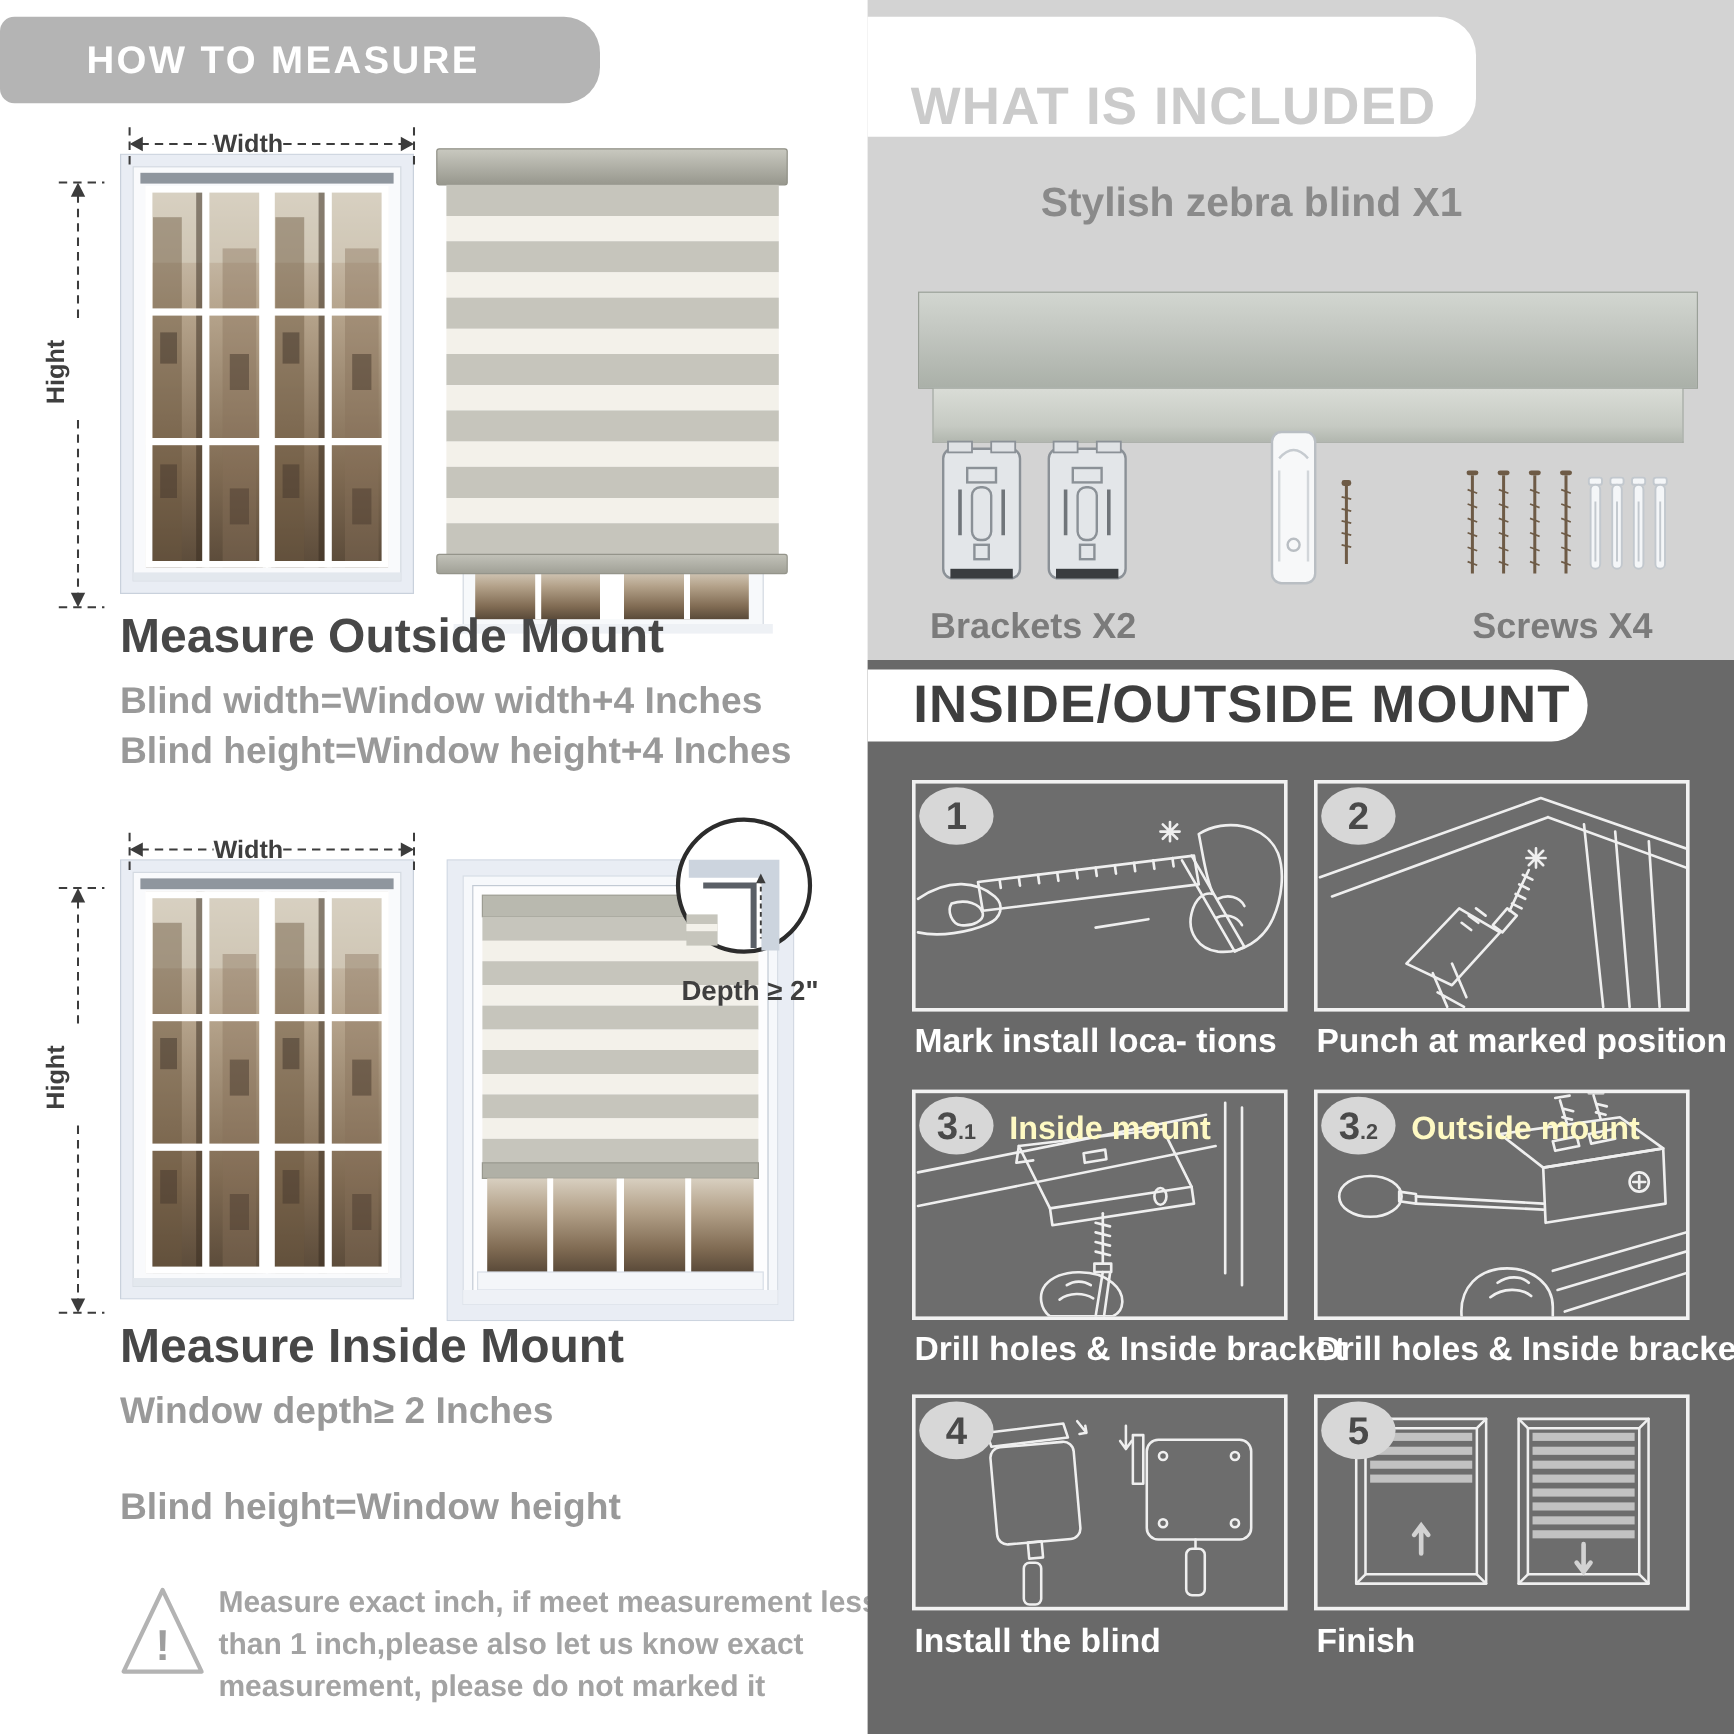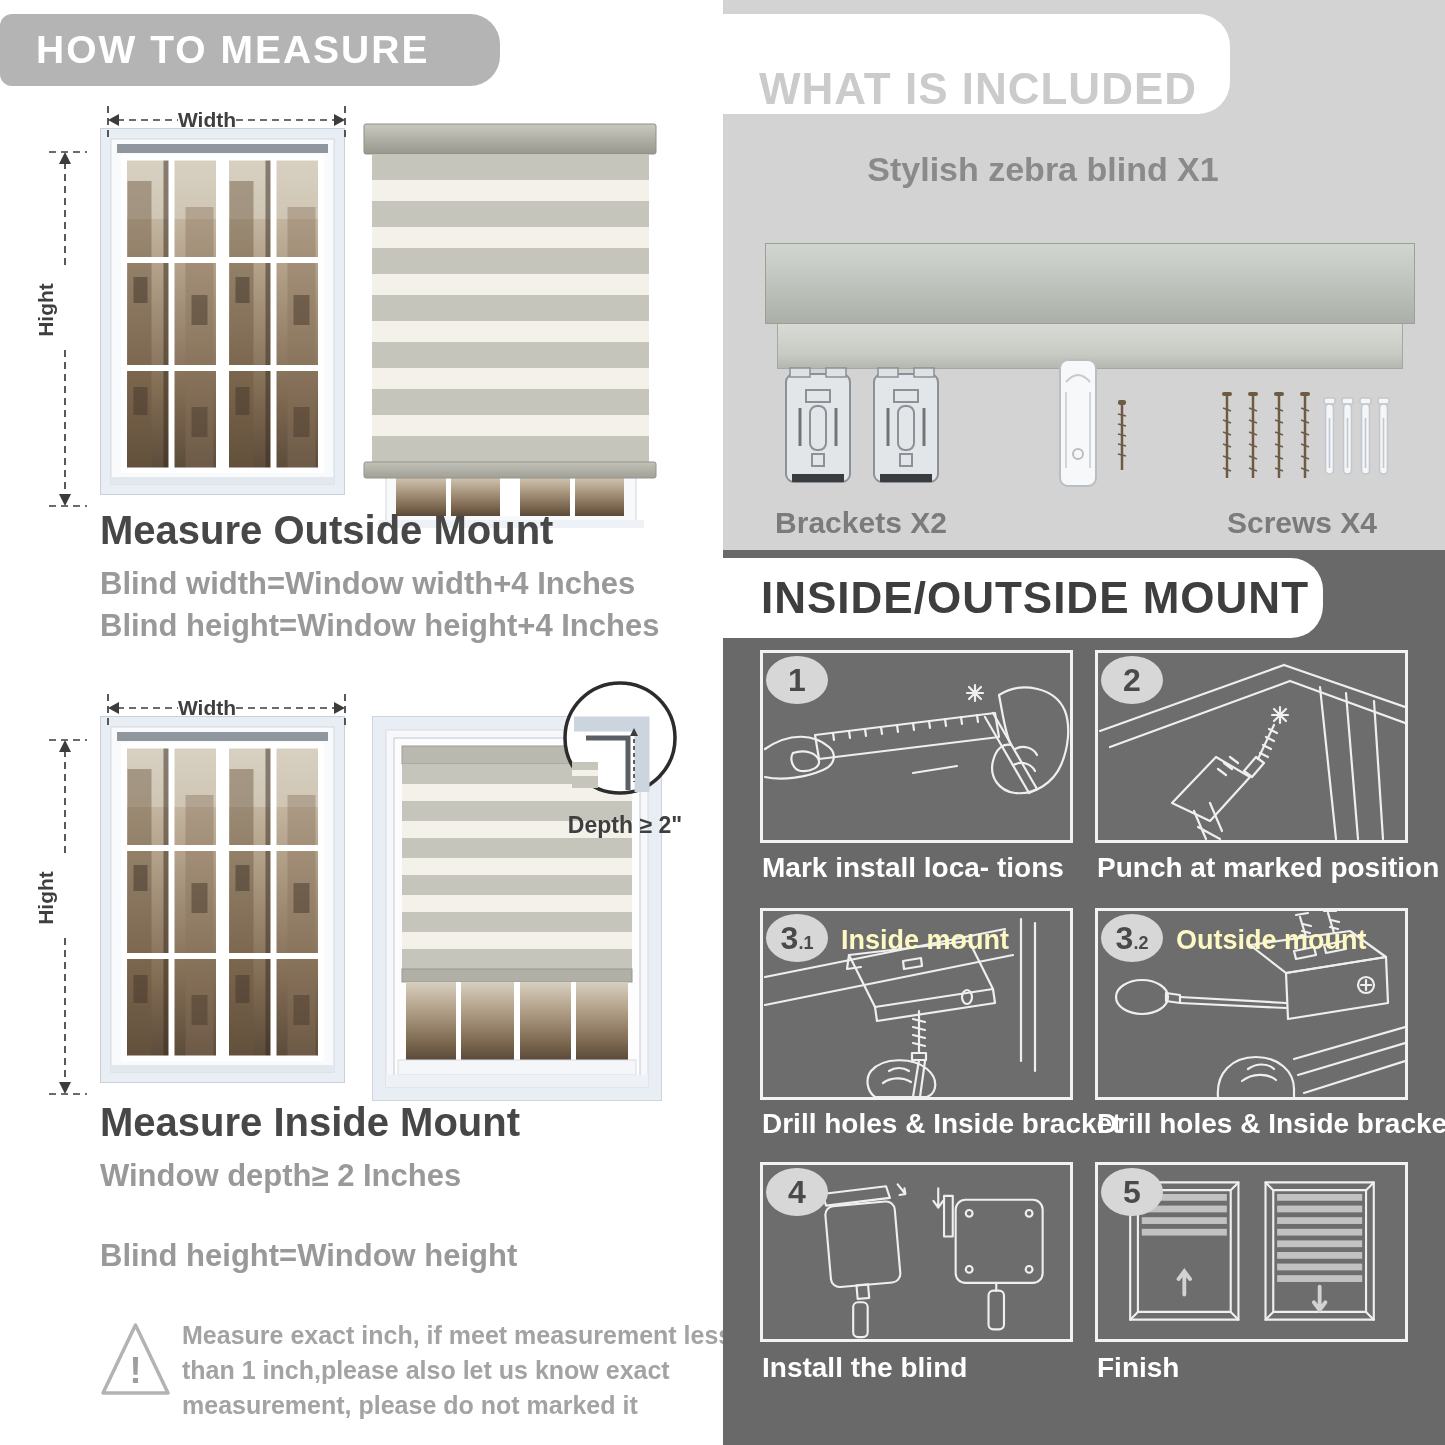--- a/index.html
+++ b/index.html
@@ -3,21 +3,21 @@
 <meta charset="utf-8">
 <style>
   html,body{margin:0;padding:0;background:#ffffff;}
   .canvas{position:relative;width:1445px;height:1445px;overflow:hidden;
           font-family:"Liberation Sans", sans-serif;background:#ffffff;}
   .abs{position:absolute;}
 
   
   .hdr-left{left:0;top:14px;width:500px;height:72px;background:#b4b4b4;
             border-radius:12px 30px 30px 12px;display:flex;align-items:center;}
-  .hdr-left span{color:#ffffff;font-weight:bold;font-size:39px;letter-spacing:2px;padding-left:36px;white-space:nowrap;}
+  .hdr-left span{color:#ffffff;font-weight:bold;font-size:32px;letter-spacing:2px;padding-left:36px;white-space:nowrap;margin-left:36px;}
 
   .sec-title{color:#474747;font-weight:bold;font-size:40px;white-space:nowrap;}
   .formula{color:#999999;font-weight:bold;font-size:31px;white-space:nowrap;}
 
   .dim-line{stroke:#3c3c3c;stroke-width:1.7;stroke-dasharray:7 5;fill:none;}
   .dim-arrow{fill:#3c3c3c;stroke:none;}
   .dimtxt{font-family:"Liberation Sans",sans-serif;font-weight:bold;font-size:21px;fill:#3f3f3f;}
 
   .warn-lines{color:#a3a3a3;font-weight:bold;font-size:25px;line-height:35px;white-space:nowrap;}
 
@@ -33,21 +33,21 @@
   .cassette-main{left:765px;top:243px;width:650px;height:81px;
                  background:linear-gradient(180deg,#d2d6d0 0%,#c3c7c1 40%,#aab0a8 100%);
                  border:1px solid #9aa098;box-sizing:border-box;}
   .cassette-valance{left:777px;top:324px;width:626px;height:45px;
                  background:linear-gradient(180deg,#d9dcd6 0%,#c6cac3 70%,#b2b7af 100%);
                  border:1px solid #a3a9a1;border-top:none;box-sizing:border-box;}
   .part-label{top:506px;color:#7b7b7b;font-weight:bold;font-size:30px;text-align:center;white-space:nowrap;}
 
   
   .panel-dark{left:723px;top:550px;width:722px;height:895px;background:#696969;}
-  .hdr-mount{left:723px;top:558px;width:600px;height:80px;background:#ffffff;
+  .hdr-mount{left:723px;top:558px;width:600px;height:60px;background:#ffffff;
              border-radius:0 32px 32px 0;display:flex;align-items:center;}
   .hdr-mount span{color:#3e3e3e;font-weight:bold;font-size:44px;letter-spacing:1px;padding-left:38px;white-space:nowrap;}
 
   .step-box{background:#6d6d6d;border:3px solid #f2f2f2;box-sizing:border-box;}
   .badge{position:absolute;left:3px;top:3px;height:48px;min-width:50px;background:#d7d7d7;
          border-radius:50%;display:flex;align-items:center;justify-content:center;padding:0 6px;}
   .badge .num{color:#4a4a4a;font-weight:bold;font-size:32px;line-height:1;}
   .badge .sub{color:#4a4a4a;font-weight:bold;font-size:18px;line-height:1;margin-top:10px;}
   .step-title{position:absolute;left:78px;top:14px;color:#fef9c3;font-weight:bold;font-size:27px;white-space:nowrap;}
   .step-caption{color:#ffffff;font-weight:bold;font-size:28px;white-space:nowrap;}

